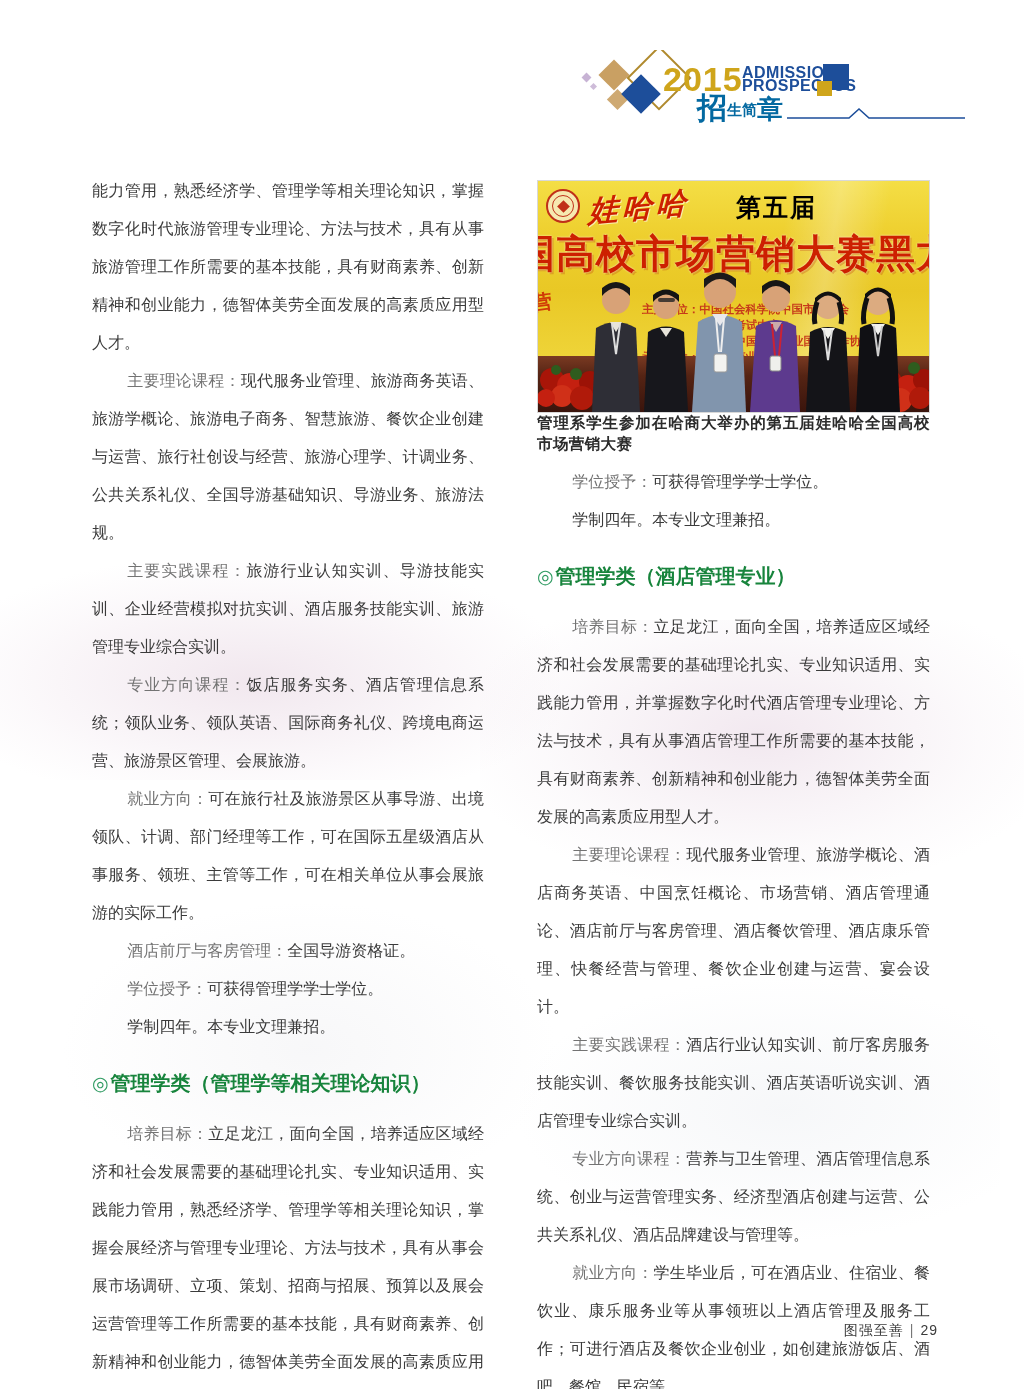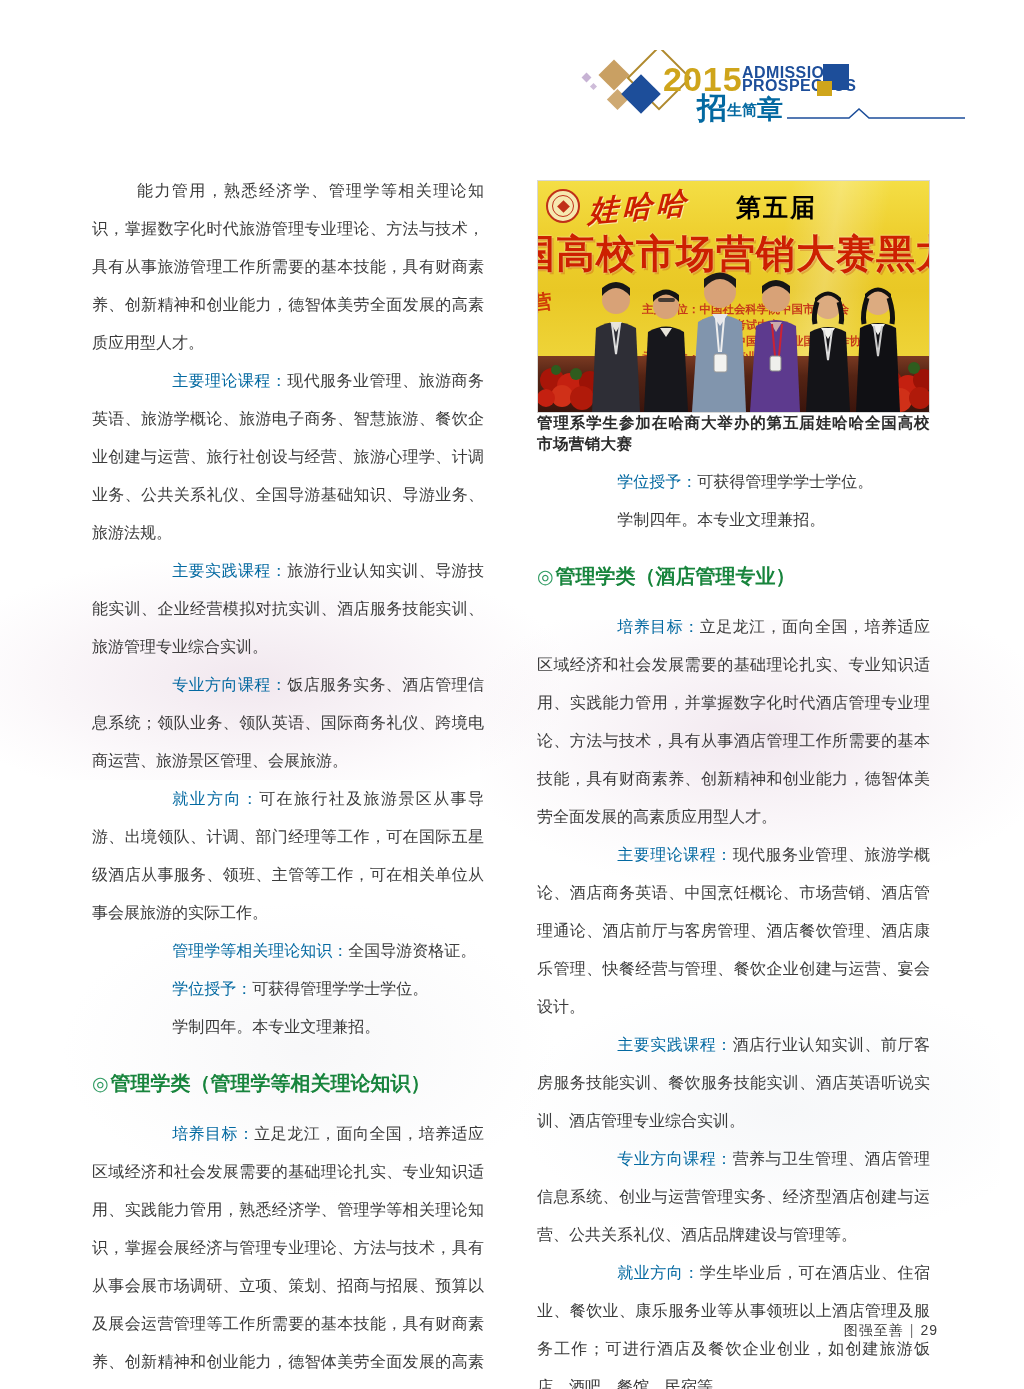--- a/index.html
+++ b/index.html
@@ -36,21 +36,21 @@
   .hdr-cn .small { font-size:15px; font-weight:bold; position:relative; top:-3px; }
   .hdr-cn .big2 { font-size:26px; font-weight:bold; }
   .hdr-line { position:absolute; left:212px; top:58px; }
 
   
   .col-left { position:absolute; left:92px; top:172px; width:392px; }
   .col-right { position:absolute; left:537px; top:180px; width:393px; }
 
   .para { font-size:16px; line-height:38px; text-align:justify; text-indent:2.2em; color:#3b3b3b; }
   .para.noindent { text-indent:0; }
-  .lbl { color:#0369a1;margin-left:45px; }
+  .lbl { color:#737373; }
   .sec-heading { text-align:left; font-size:20px; font-weight:bold; color:#17843c; margin:22px 0 16px 0; line-height:30px; }
   .sec-heading .marker { font-weight:normal; font-size:19px; color:#2f9b62; margin-right:2px; }
 
   
   .photo { position:relative; width:393px; height:233px; border:1px solid #d8d8d8; overflow:hidden; background:#e8c82a; }
   .banner { position:absolute; left:0; top:0; width:100%; height:182px;
     background:linear-gradient(180deg,#f4de45 0%, #eecf2e 30%, #e9c825 60%, #efd53a 100%); }
   .banner-fold { position:absolute; left:0; top:0; width:100%; height:182px;
     background:linear-gradient(100deg, rgba(255,255,255,0) 60%, rgba(255,255,255,.25) 72%, rgba(255,255,255,0) 84%); }
   .stage { position:absolute; left:0; bottom:0; width:100%; height:56px;
@@ -107,21 +107,21 @@
     <polyline points="0,12 62,12 72,3 82,12 178,12" fill="none" stroke="#1d4e9a" stroke-width="1.6"></polyline>
   </svg>
 </div>
 
 <div class="col-left">
   <p class="para noindent"><span class="lbl"></span><span>能力管用，熟悉经济学、管理学等相关理论知识，掌握数字化时代旅游管理专业理论、方法与技术，具有从事旅游管理工作所需要的基本技能，具有财商素养、创新精神和创业能力，德智体美劳全面发展的高素质应用型人才。</span></p>
   <p class="para"><span class="lbl">主要理论课程：</span><span>现代服务业管理、旅游商务英语、旅游学概论、旅游电子商务、智慧旅游、餐饮企业创建与运营、旅行社创设与经营、旅游心理学、计调业务、公共关系礼仪、全国导游基础知识、导游业务、旅游法规。</span></p>
   <p class="para"><span class="lbl">主要实践课程：</span><span>旅游行业认知实训、导游技能实训、企业经营模拟对抗实训、酒店服务技能实训、旅游管理专业综合实训。</span></p>
   <p class="para"><span class="lbl">专业方向课程：</span><span>饭店服务实务、酒店管理信息系统；领队业务、领队英语、国际商务礼仪、跨境电商运营、旅游景区管理、会展旅游。</span></p>
   <p class="para"><span class="lbl">就业方向：</span><span>可在旅行社及旅游景区从事导游、出境领队、计调、部门经理等工作，可在国际五星级酒店从事服务、领班、主管等工作，可在相关单位从事会展旅游的实际工作。</span></p>
-  <p class="para"><span class="lbl">管理学等相关理论知识：</span><span>全国导游资格证。</span></p>
+  <p class="para"><span class="lbl">酒店前厅与客房管理：</span><span>全国导游资格证。</span></p>
   <p class="para"><span class="lbl">学位授予：</span><span>可获得管理学学士学位。</span></p>
   <p class="para"><span class="lbl"></span><span>学制四年。本专业文理兼招。</span></p>
 
   <div class="sec-heading"><span class="marker">◎</span><span>管理学类（管理学等相关理论知识）</span></div>
 
   <p class="para"><span class="lbl">培养目标：</span><span>立足龙江，面向全国，培养适应区域经济和社会发展需要的基础理论扎实、专业知识适用、实践能力管用，熟悉经济学、管理学等相关理论知识，掌握会展经济与管理专业理论、方法与技术，具有从事会展市场调研、立项、策划、招商与招展、预算以及展会运营管理等工作所需要的基本技能，具有财商素养、创新精神和创业能力，德智体美劳全面发展的高素质应用型人才。</span></p>
 
 </div>
 
 <div class="col-right">

